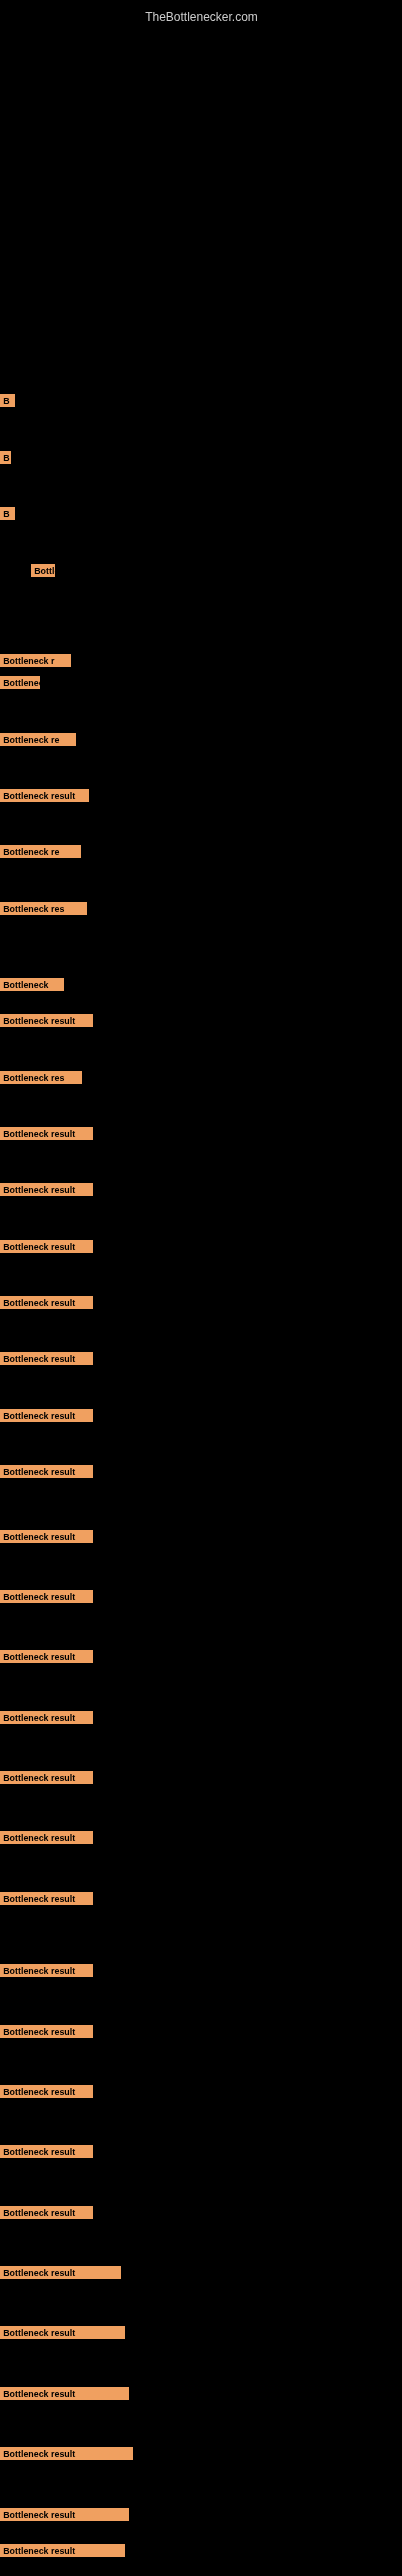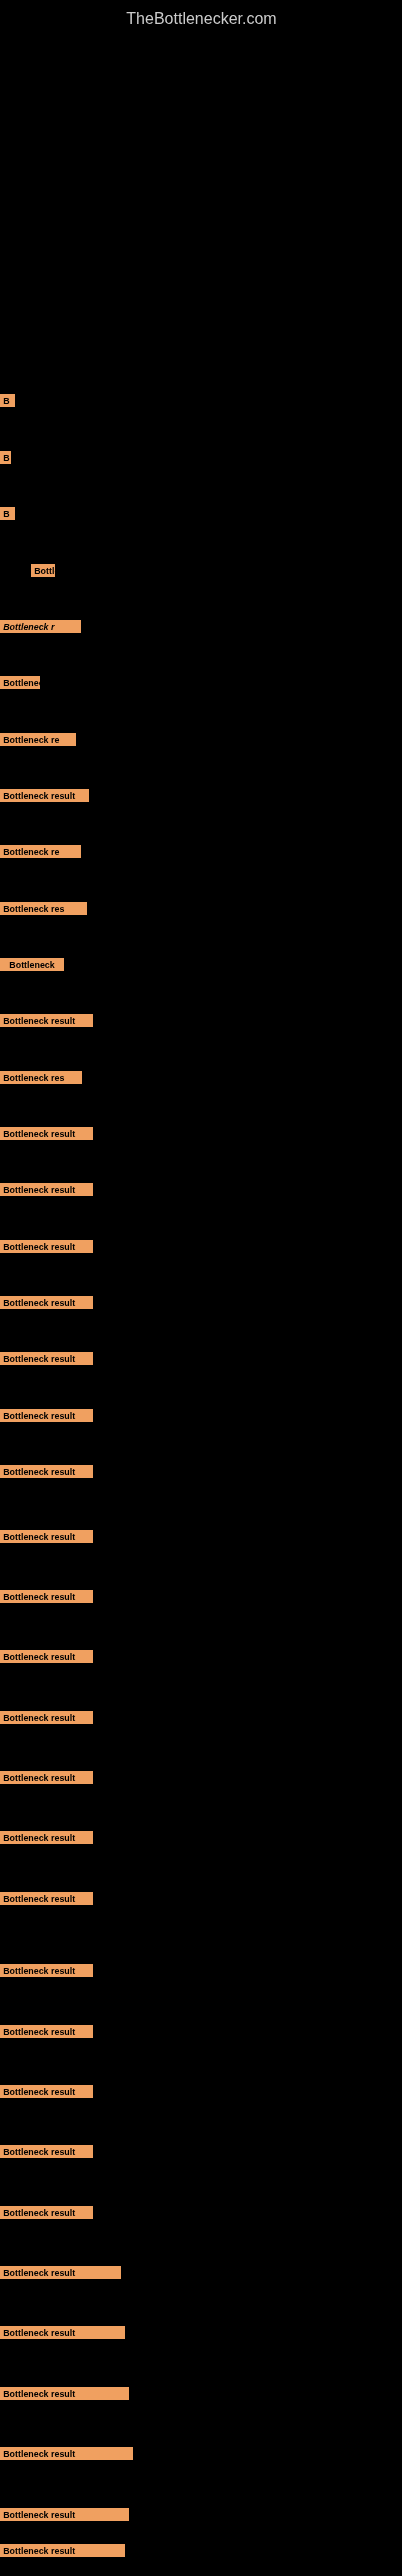--- a/index.html
+++ b/index.html
@@ -9,21 +9,21 @@
     }
     body {
       background-color: #000000;
       width: 403px;
       min-height: 2576px;
       font-family: Arial, sans-serif;
       position: relative;
     }
     .site-title {
       color: #cccccc;
-      font-size: 16px;
+      font-size: 12px;
       text-align: center;
       padding: 6.4px 0;
       position: absolute;
       top: 3.2px;
       left: 0;
       right: 0;
     }
     .bottleneck-bar {
       background-color: #f0a060;
       color: #000;
@@ -38,27 +38,27 @@
   </style>
 </head>
 <body>
 
 <span class="site-title">TheBottlenecker.com</span>
 
 <div class="bottleneck-bar" style="top: 394px; width: 14.5px;">B</div>
 <div class="bottleneck-bar" style="top: 451px; width: 11.3px;">B</div>
 <div class="bottleneck-bar" style="top: 507px; width: 14.5px;">B</div>
 <div class="bottleneck-bar" style="top: 564px; width: 24px; margin-left: 31px;">Bottlen</div>
-<div class="bottleneck-bar" style="top: 620px; width: 81px; font-style: italic;">Bottleneck r</div>
+<div class="bottleneck-bar" style="top: 654px; width: 71px;">Bottleneck r</div>
 <div class="bottleneck-bar" style="top: 676px; width: 40px;">Bottlenec</div>
 <div class="bottleneck-bar" style="top: 733px; width: 76px;">Bottleneck re</div>
 <div class="bottleneck-bar" style="top: 789px; width: 89px;">Bottleneck result</div>
 <div class="bottleneck-bar" style="top: 845px; width: 81px;">Bottleneck re</div>
 <div class="bottleneck-bar" style="top: 902px; width: 87px;">Bottleneck res</div>
-<div class="bottleneck-bar" style="top: 958px; width: 64px; text-align: center;">Bottleneck</div>
+<div class="bottleneck-bar" style="top: 978px; width: 64px;">Bottleneck</div>
 <div class="bottleneck-bar" style="top: 1014px; width: 93px;">Bottleneck result</div>
 <div class="bottleneck-bar" style="top: 1071px; width: 82px;">Bottleneck res</div>
 <div class="bottleneck-bar" style="top: 1127px; width: 93px;">Bottleneck result</div>
 <div class="bottleneck-bar" style="top: 1183px; width: 93px;">Bottleneck result</div>
 <div class="bottleneck-bar" style="top: 1240px; width: 93px;">Bottleneck result</div>
 <div class="bottleneck-bar" style="top: 1296px; width: 93px;">Bottleneck result</div>
 <div class="bottleneck-bar" style="top: 1352px; width: 93px;">Bottleneck result</div>
 <div class="bottleneck-bar" style="top: 1409px; width: 93px;">Bottleneck result</div>
 <div class="bottleneck-bar" style="top: 1465px; width: 93px;">Bottleneck result</div>
 <div class="bottleneck-bar" style="top: 1530px; width: 93px;">Bottleneck result</div>

